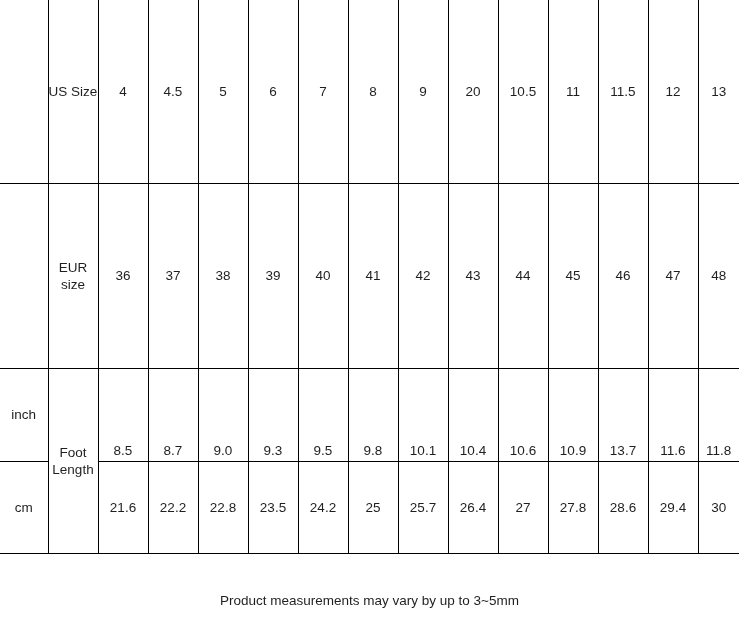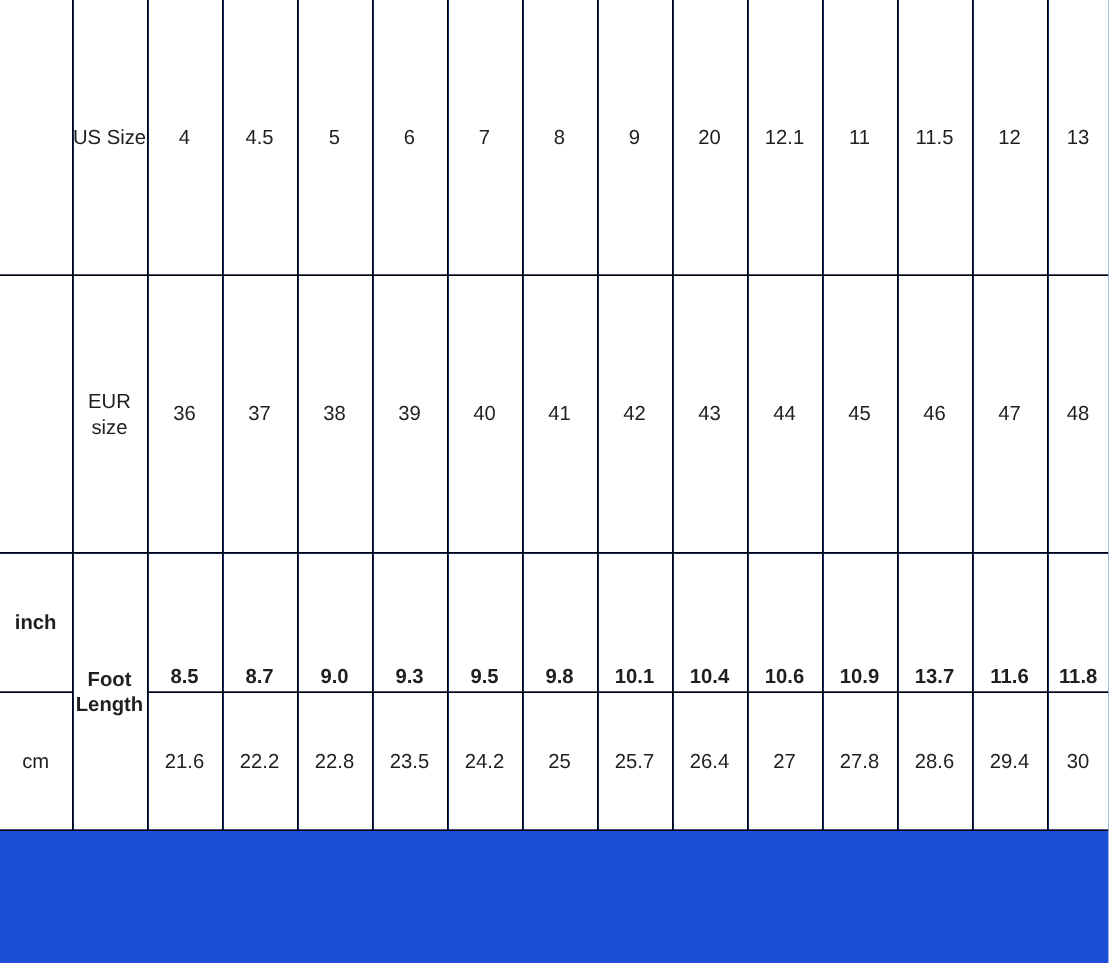--- a/index.html
+++ b/index.html
@@ -4,21 +4,21 @@
 <style>
   html, body {
     margin: 0;
     padding: 0;
     background: #ffffff;
   }
   .screen {
     position: relative;
     width: 739px;
     height: 642px;
-    background: #1d4ed8;
+    background: #f9a8d4;
     font-family: "Liberation Sans", sans-serif;
     color: #1f1f1f;
     overflow: hidden;
   }
   table.size-table {
     border-collapse: collapse;
     table-layout: fixed;
     width: 739px;
   }
   table.size-table td {
@@ -33,21 +33,21 @@
   }
   
   table.size-table tr:first-child td { border-top: none; }
   table.size-table td:first-child { border-left: none; }
   table.size-table td:last-child { border-right: none; }
 
   td.label-col { background: #f2f2f2; }
 
   tr.row-us  { height: 183px; }
   tr.row-eur { height: 185px; margin-top: 10px; }
-  tr.row-inch { height: 93px; font-weight: bold; }
+  tr.row-inch { height: 93px; }
   tr.row-cm  { height: 92px; }
 
   
   tr.row-inch td.data-cell {
     vertical-align: bottom;
     padding-bottom: 2px;
   }
   td.foot-length-cell {
     vertical-align: middle;
     padding: 0 3px;
@@ -92,21 +92,21 @@
         <td class="label-col"></td>
         <td class="label-col">US Size</td>
         <td class="data-cell">4</td>
         <td class="data-cell">4.5</td>
         <td class="data-cell">5</td>
         <td class="data-cell">6</td>
         <td class="data-cell">7</td>
         <td class="data-cell">8</td>
         <td class="data-cell">9</td>
         <td class="data-cell">20</td>
-        <td class="data-cell">12.1</td>
+        <td class="data-cell">10.5</td>
         <td class="data-cell">11</td>
         <td class="data-cell">11.5</td>
         <td class="data-cell">12</td>
         <td class="data-cell">13</td>
       </tr>
       <tr class="row-eur">
         <td class="label-col"></td>
         <td class="label-col">EUR size</td>
         <td class="data-cell">36</td>
         <td class="data-cell">37</td>
@@ -150,13 +150,14 @@
         <td class="data-cell">25.7</td>
         <td class="data-cell">26.4</td>
         <td class="data-cell">27</td>
         <td class="data-cell">27.8</td>
         <td class="data-cell">28.6</td>
         <td class="data-cell">29.4</td>
         <td class="data-cell">30</td>
       </tr>
     </tbody>
   </table>
+  <div class="footer-note">Product measurements may vary by up to 3~5mm</div>
 </div>
 
 </body></html>

